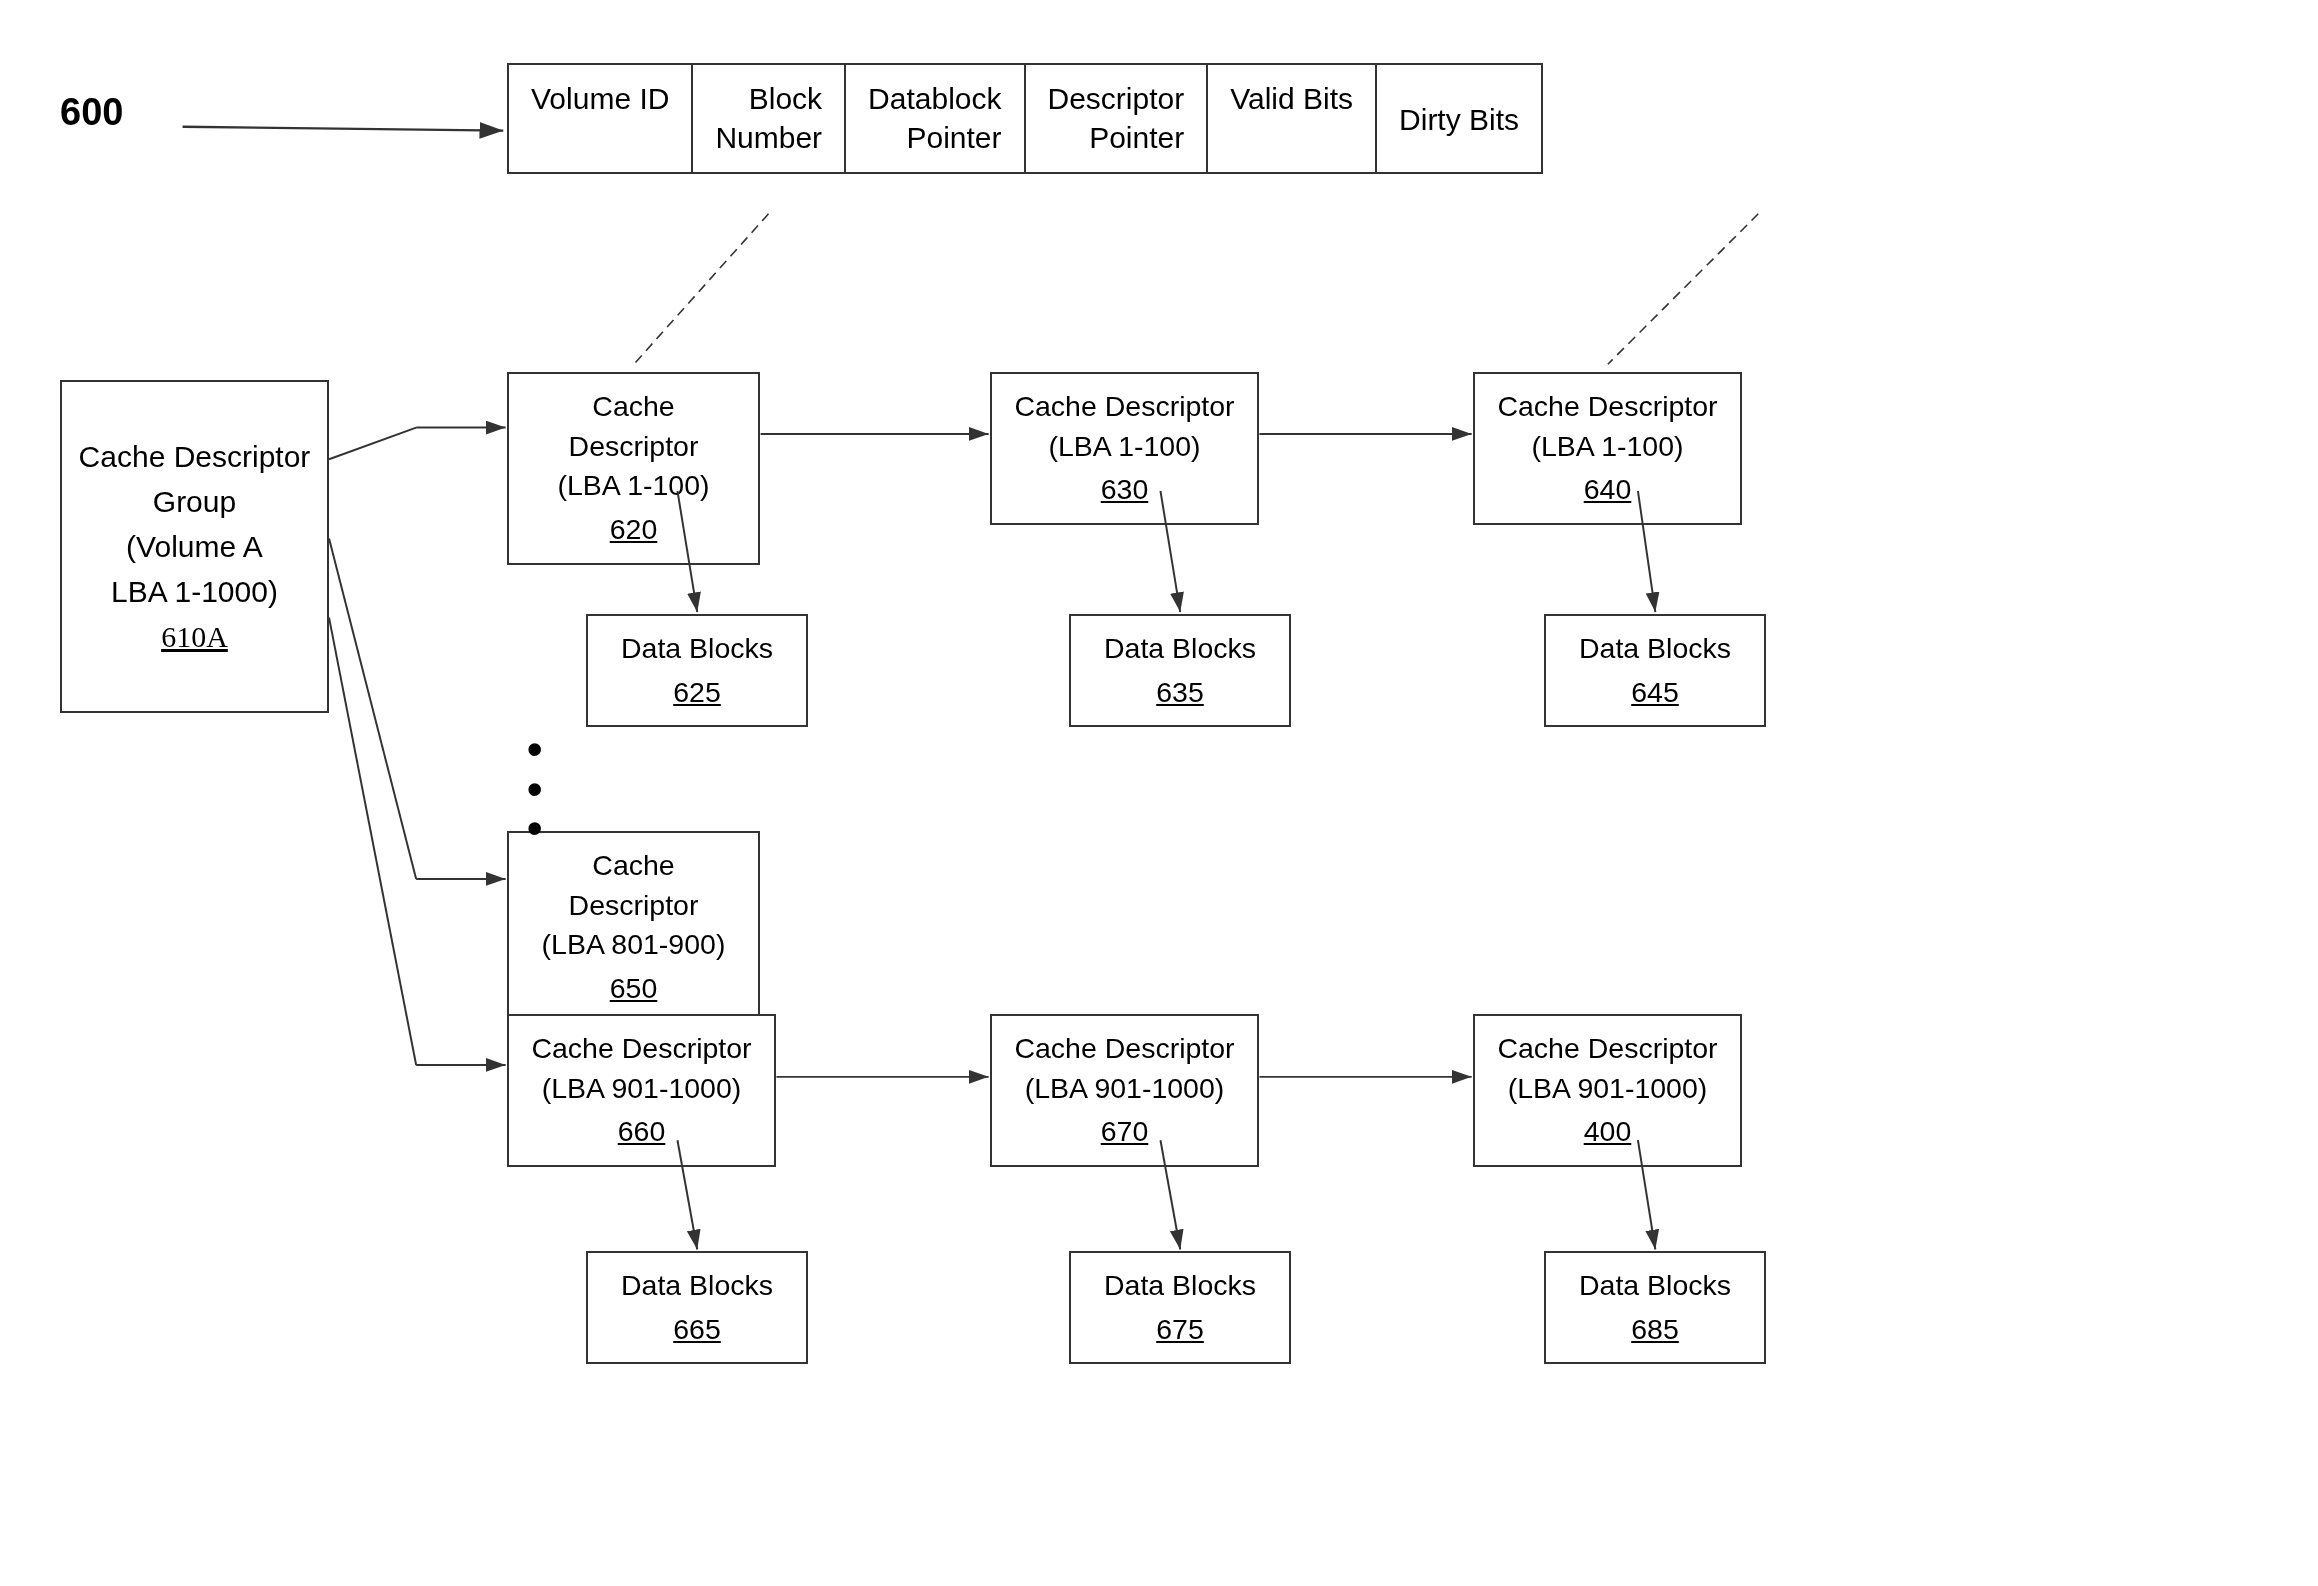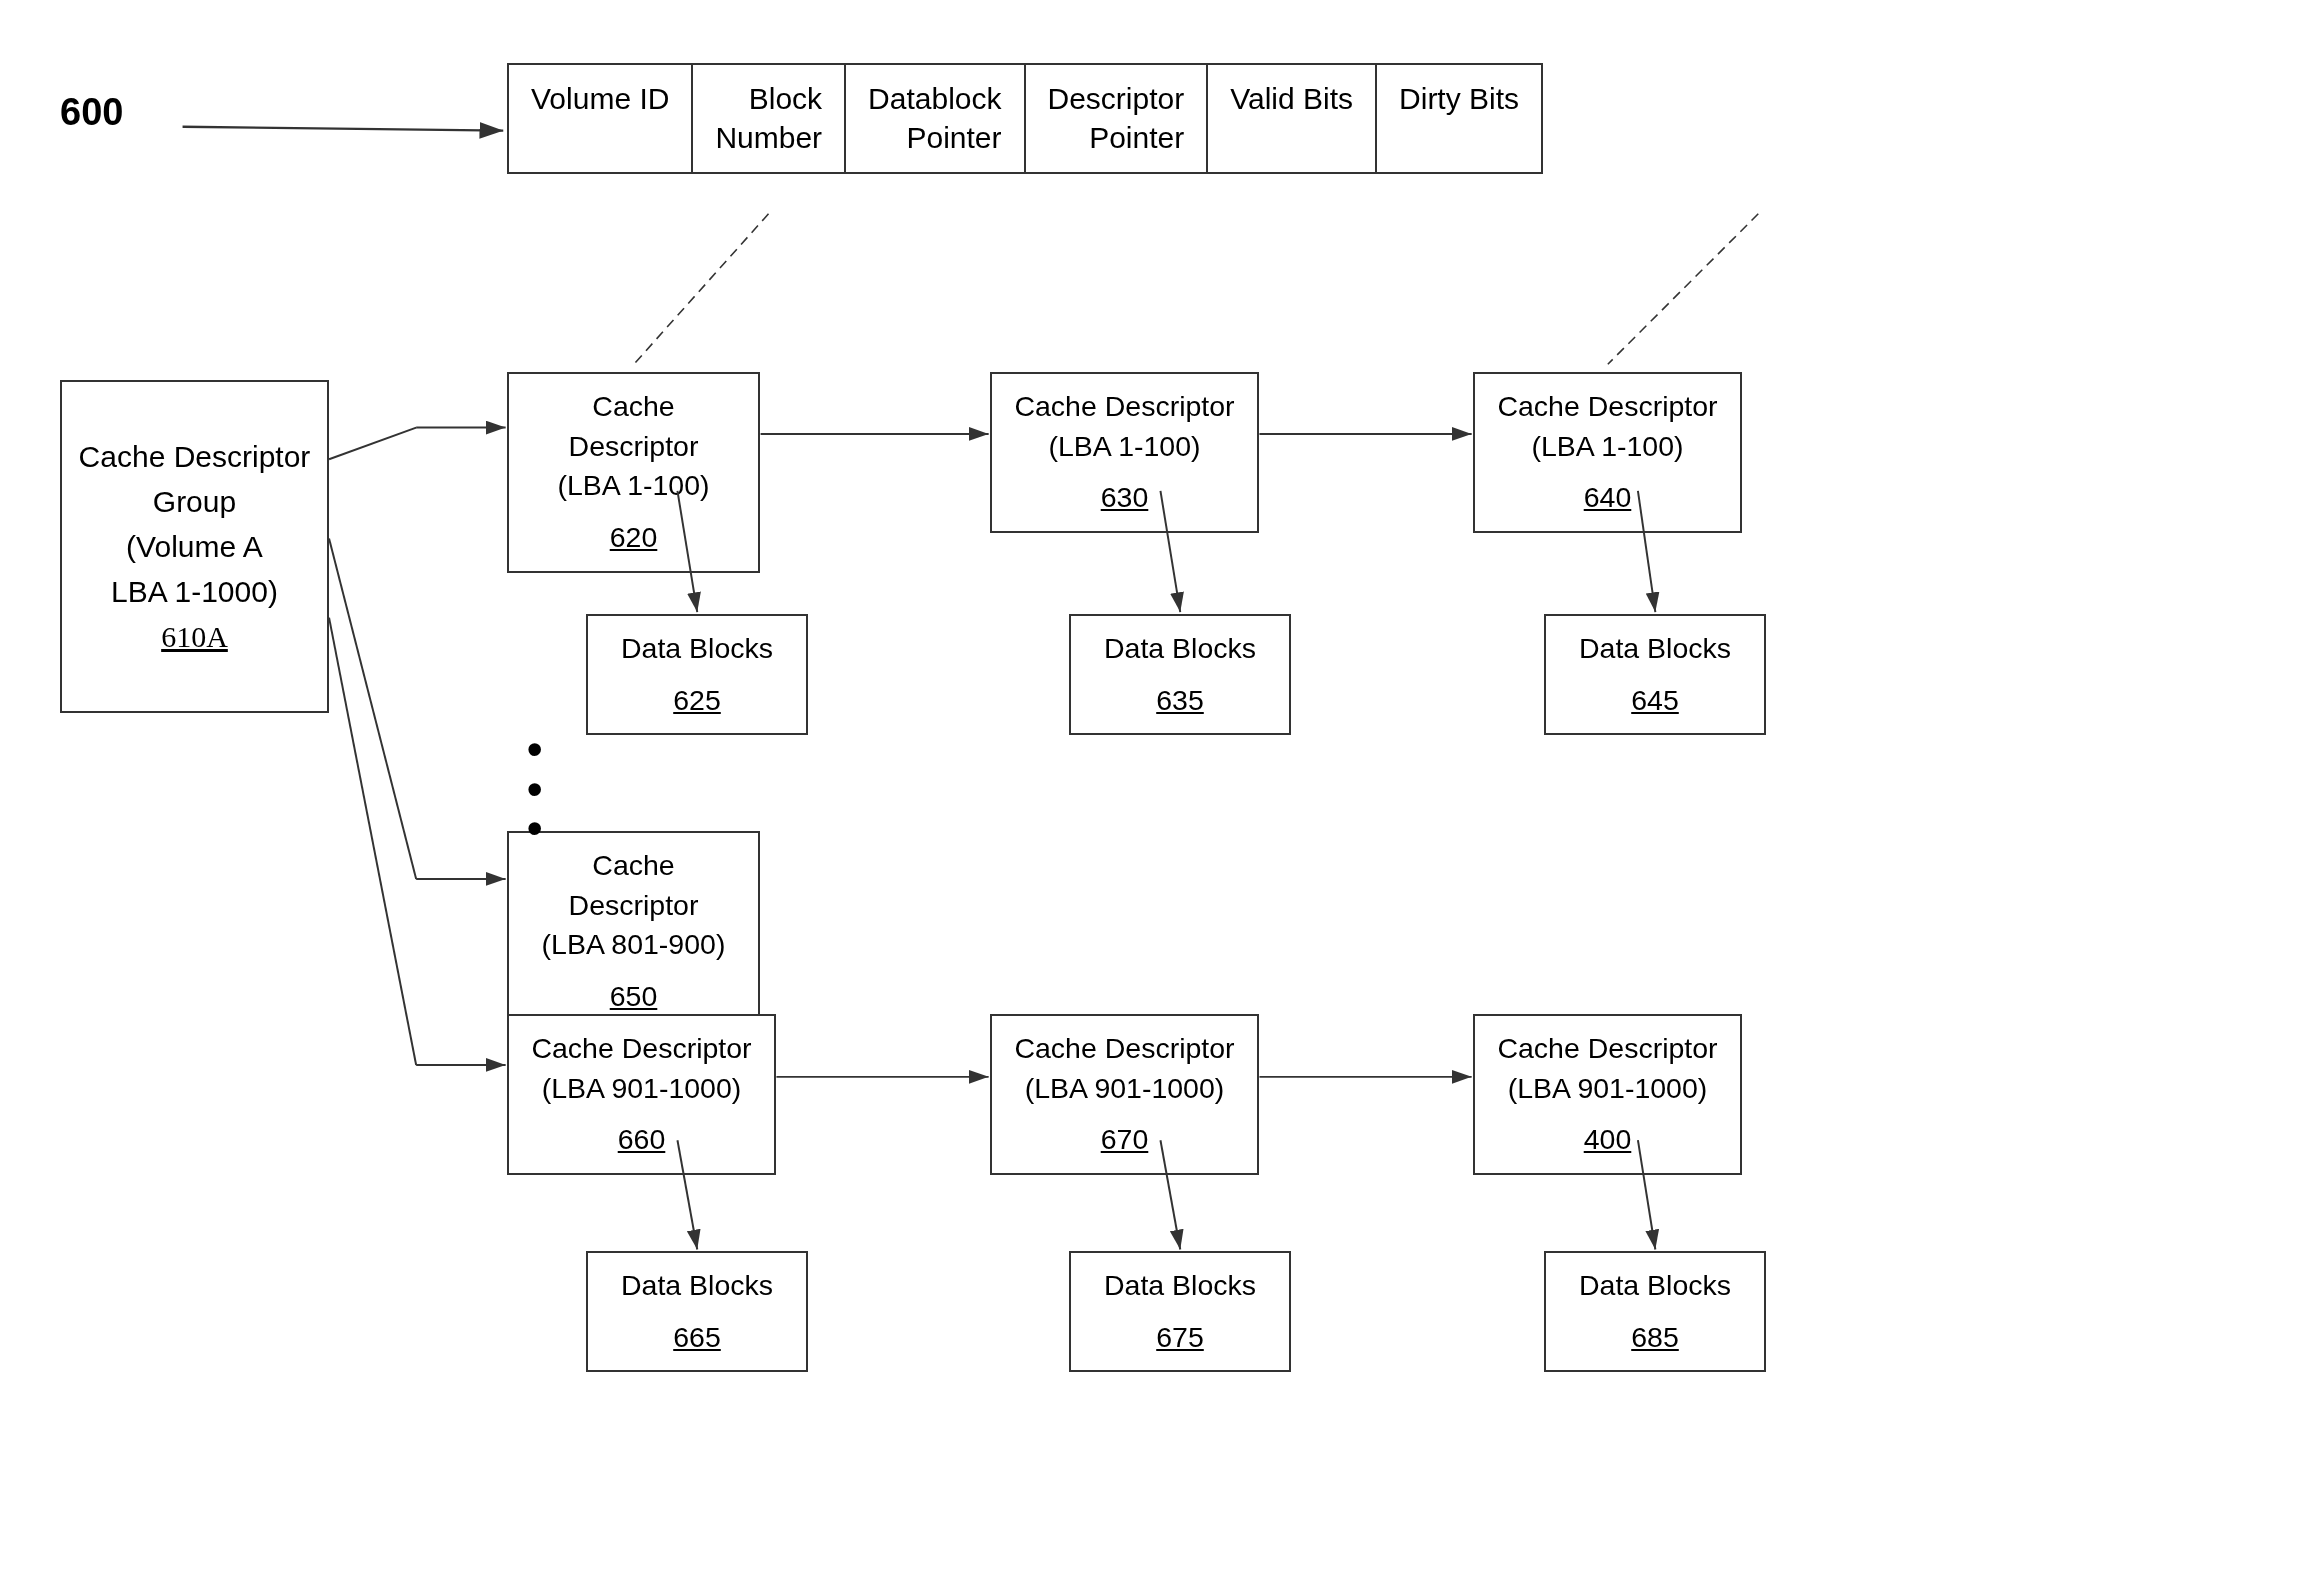--- a/index.html
+++ b/index.html
@@ -32,20 +32,21 @@
       border-right: 2.4px solid #333;
       padding: 14.3px 22px;
       font-size: 30px;
       font-weight: normal;
       text-align: right;
       min-width: 127px;
       line-height: 1.3;
     }
     .header-cell:last-child {
       border-right: none;
+      margin-top: 21px;
     }
 
     
     .fig-label {
       position: absolute;
       top: 91px;
       left: 44px;
       font-size: 38px;
       font-weight: bold;
     }
@@ -57,21 +58,21 @@
       background: #fff;
       text-align: center;
       font-size: 28.5px;
       line-height: 1.4;
       padding: 12.7px 16px;
     }
 
     .box .ref {
       text-decoration: underline;
       display: block;
-      margin-top: 12px;
+      margin-top: 4px;
     }
 
     
     .group-box {
       position: absolute;
       left: 44px;
       top: 380px;
       width: 269px;
       height: 333px;
       border: 2.4px solid #333;

